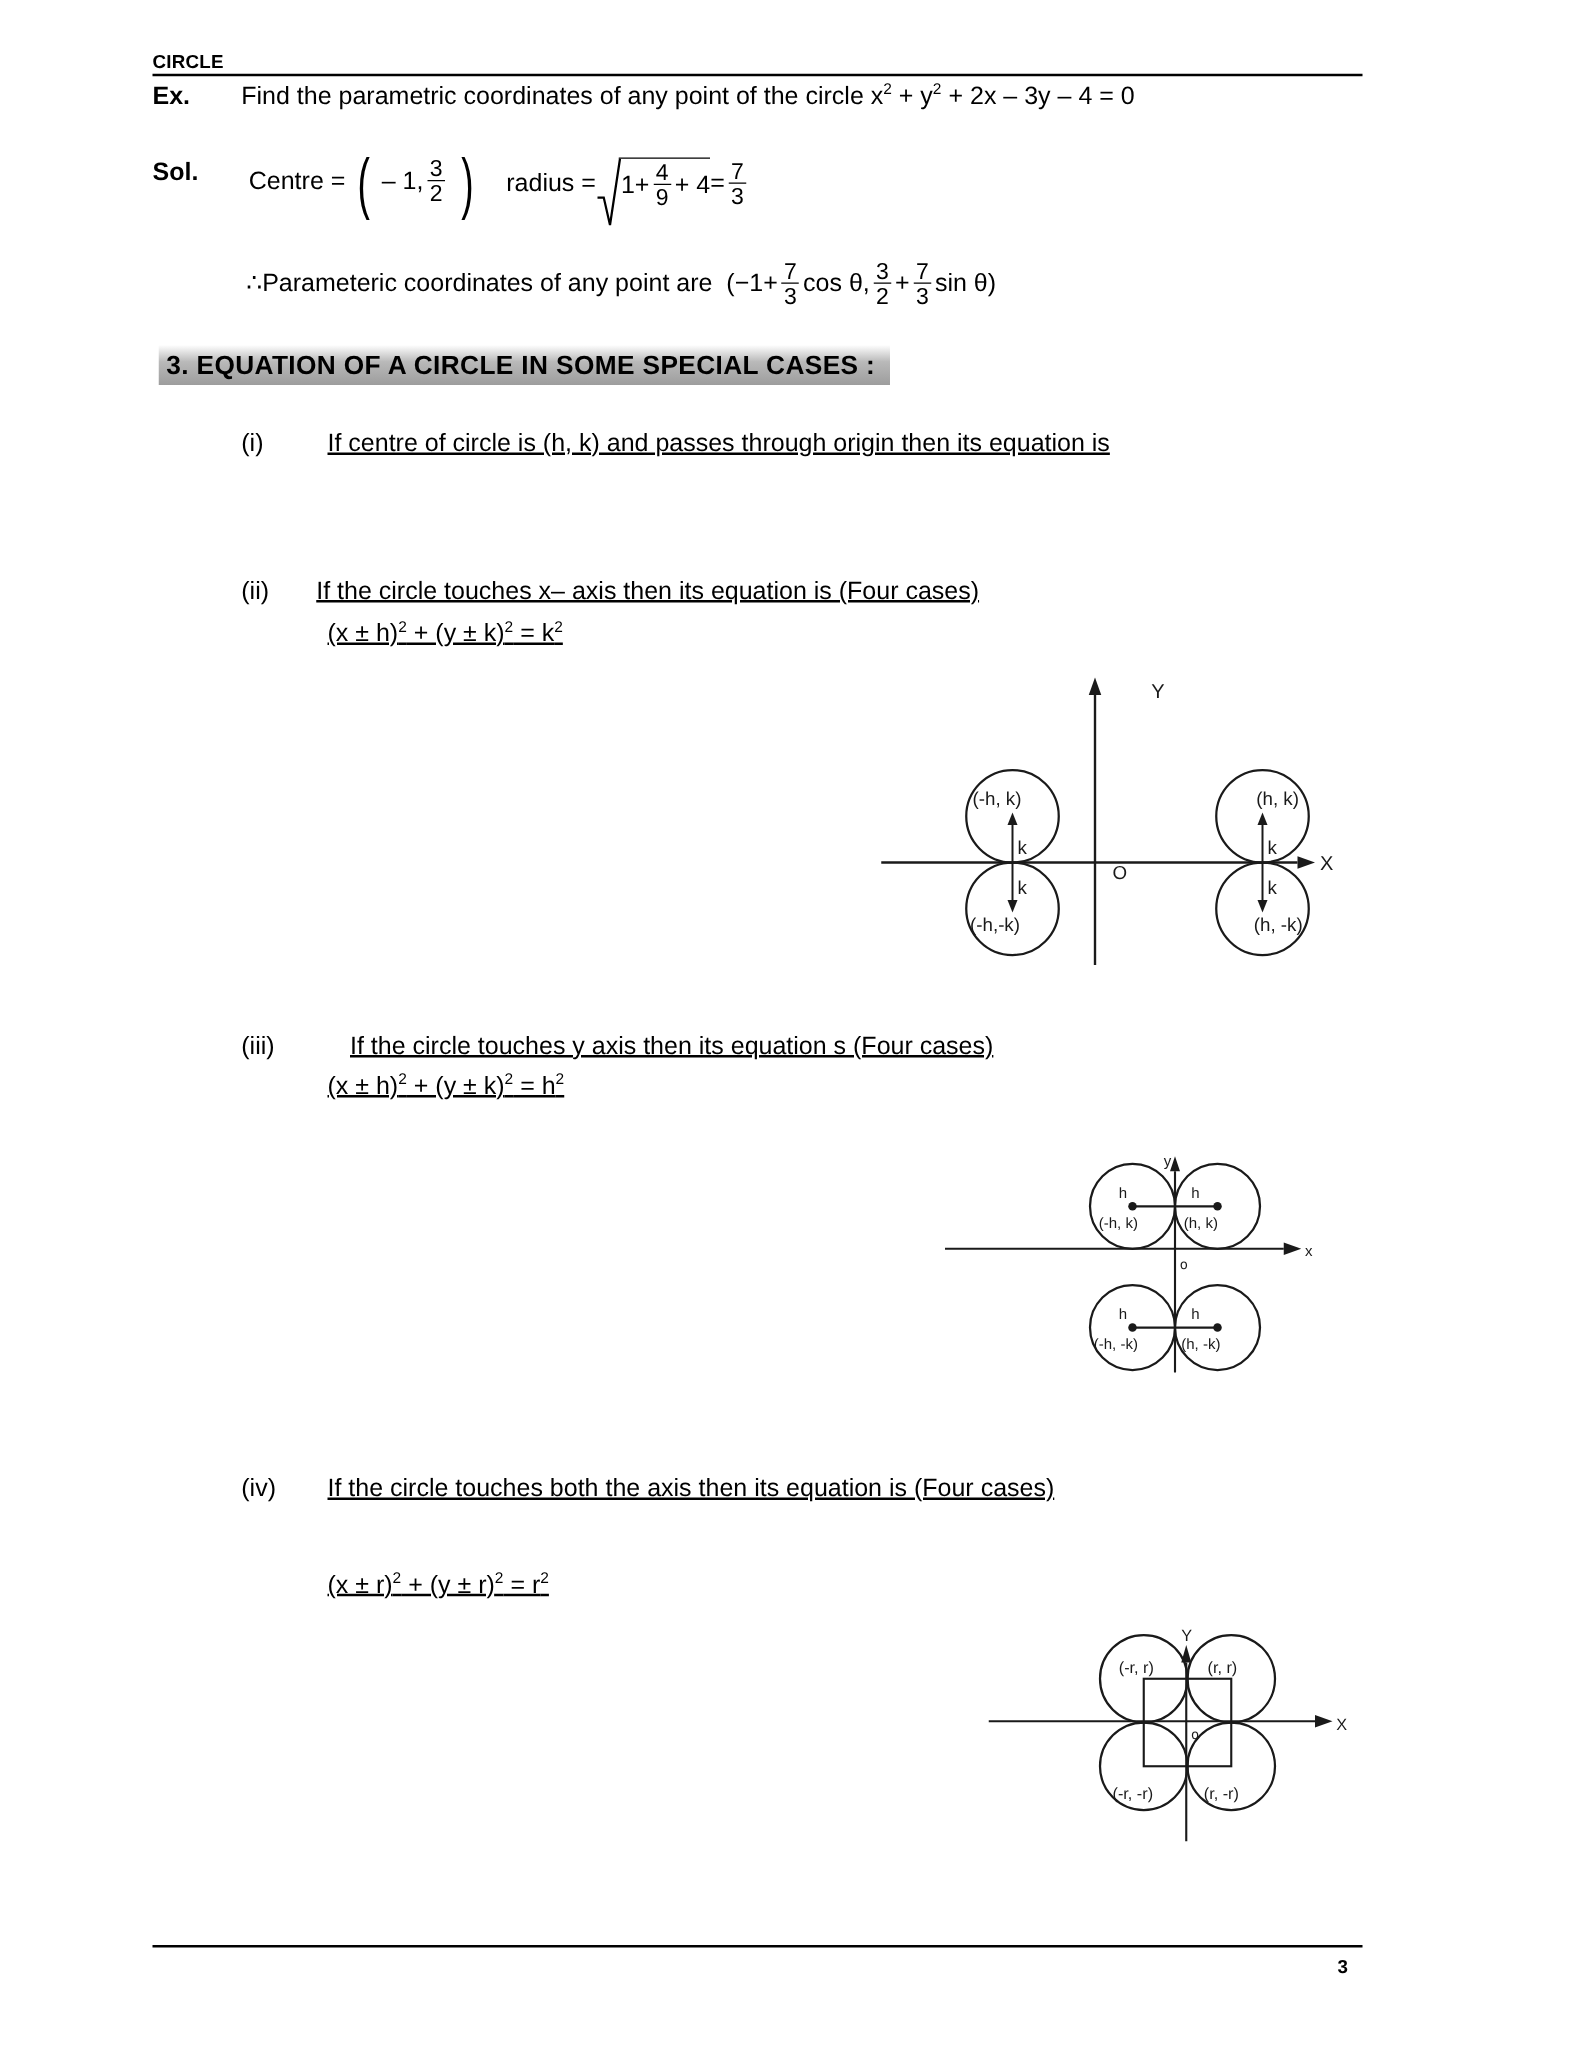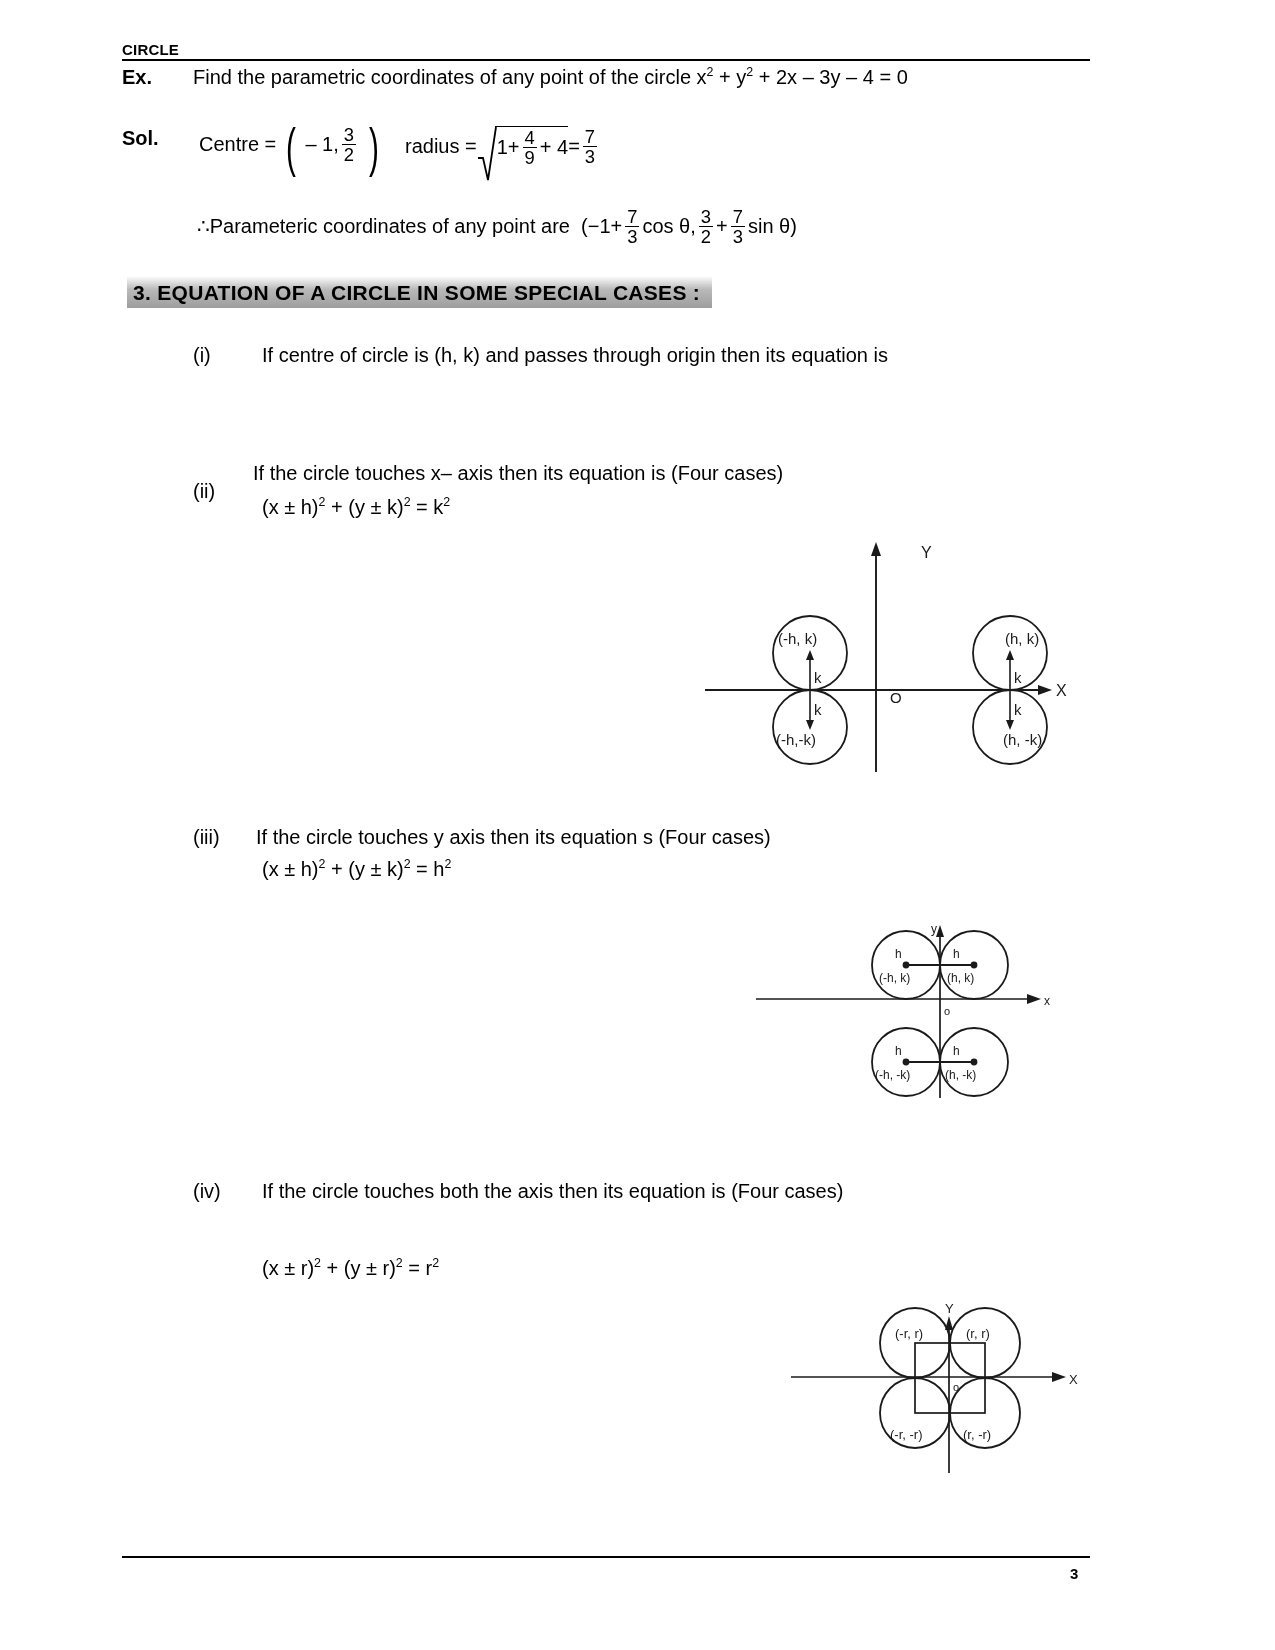--- a/index.html
+++ b/index.html
@@ -100,21 +100,21 @@
     position: absolute;
     left: 6px; top: 5px;
     font-size: 21px;
     font-weight: bold;
     letter-spacing: 0.3px;
     white-space: nowrap;
   }
 
   
   .roman { position: absolute; font-size: 20px; }
-  .body-line { position: absolute; font-size: 20px; white-space: nowrap; }
+  .body-line { position: absolute; font-size: 20px; white-space: nowrap; text-decoration: underline; }
 
   
   .fig { position: absolute; }
 
   
   .ftr-rule {
     position: absolute;
     left: 122px; top: 1556px;
     width: 968px;
     height: 0;
@@ -160,21 +160,21 @@
     <span>(−1+</span><span class="frac"><span class="num">7</span><span class="den">3</span></span><span>cos θ,</span><span class="frac"><span class="num">3</span><span class="den">2</span></span><span>+</span><span class="frac"><span class="num">7</span><span class="den">3</span></span><span>sin θ)</span>
   </div>
 
   <div class="sec-bar">
     <div class="sec-text">3. EQUATION OF A CIRCLE IN SOME SPECIAL CASES :</div>
   </div>
 
   <div class="roman" style="left:193px; top:344px;">(i)</div>
   <div class="body-line" style="left:262px; top:344px;">If centre of circle is (h, k) and passes through origin then its equation is</div>
 
-  <div class="roman" style="left:193px; top:480px;">(ii)</div>
+  <div class="roman" style="left:193px; top:462px;">(ii)</div>
   <div class="body-line" style="left:253px; top:462px;">If the circle touches x– axis then its equation is (Four cases)</div>
   <div class="body-line" style="left:262px; top:496px;">
     <span>(x ± h)</span><sup>2</sup><span> + (y ± k)</span><sup>2</sup><span> = k</span><sup>2</sup>
   </div>
 
   <div class="fig" style="left:700px; top:510px;">
     <svg width="380" height="270" viewBox="0 0 380 270">
 
       <line x1="5" y1="180" x2="338" y2="180" stroke="#1a1a1a" stroke-width="1.9"></line>
       <polygon points="338,175 352,180 338,185" fill="#1a1a1a"></polygon>
@@ -210,21 +210,21 @@
       <text x="303" y="235" font-family="Liberation Sans, sans-serif" font-size="15" fill="#1a1a1a">(h, -k)</text>
 
       <text x="114" y="173" font-family="Liberation Sans, sans-serif" font-size="15" fill="#1a1a1a">k</text>
       <text x="114" y="205" font-family="Liberation Sans, sans-serif" font-size="15" fill="#1a1a1a">k</text>
       <text x="314" y="173" font-family="Liberation Sans, sans-serif" font-size="15" fill="#1a1a1a">k</text>
       <text x="314" y="205" font-family="Liberation Sans, sans-serif" font-size="15" fill="#1a1a1a">k</text>
     </svg>
   </div>
 
   <div class="roman" style="left:193px; top:826px;">(iii)</div>
-  <div class="body-line" style="left:256px; top:826px;">If the circle touches y axis then its equation s (Four cases)</div>
+  <div class="body-line" style="left:280px; top:826px;">If the circle touches y axis then its equation s (Four cases)</div>
   <div class="body-line" style="left:262px; top:858px;">
     <span>(x ± h)</span><sup>2</sup><span> + (y ± k)</span><sup>2</sup><span> = h</span><sup>2</sup>
   </div>
 
   <div class="fig" style="left:755px; top:870px;">
     <svg width="300" height="230" viewBox="0 0 300 230">
 
       <line x1="1" y1="129" x2="272" y2="129" stroke="#1a1a1a" stroke-width="1.7"></line>
       <polygon points="272,124 286,129 272,134" fill="#1a1a1a"></polygon>
 

